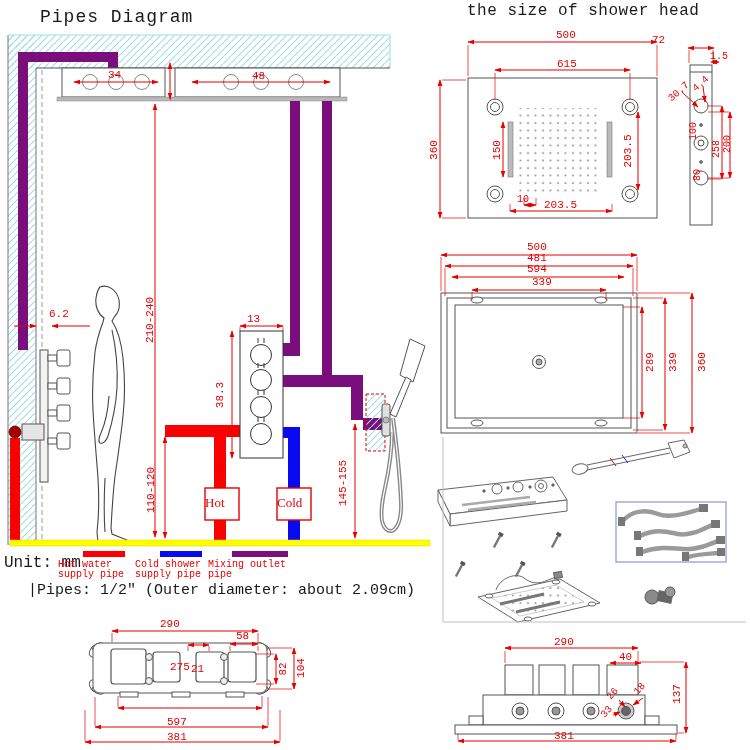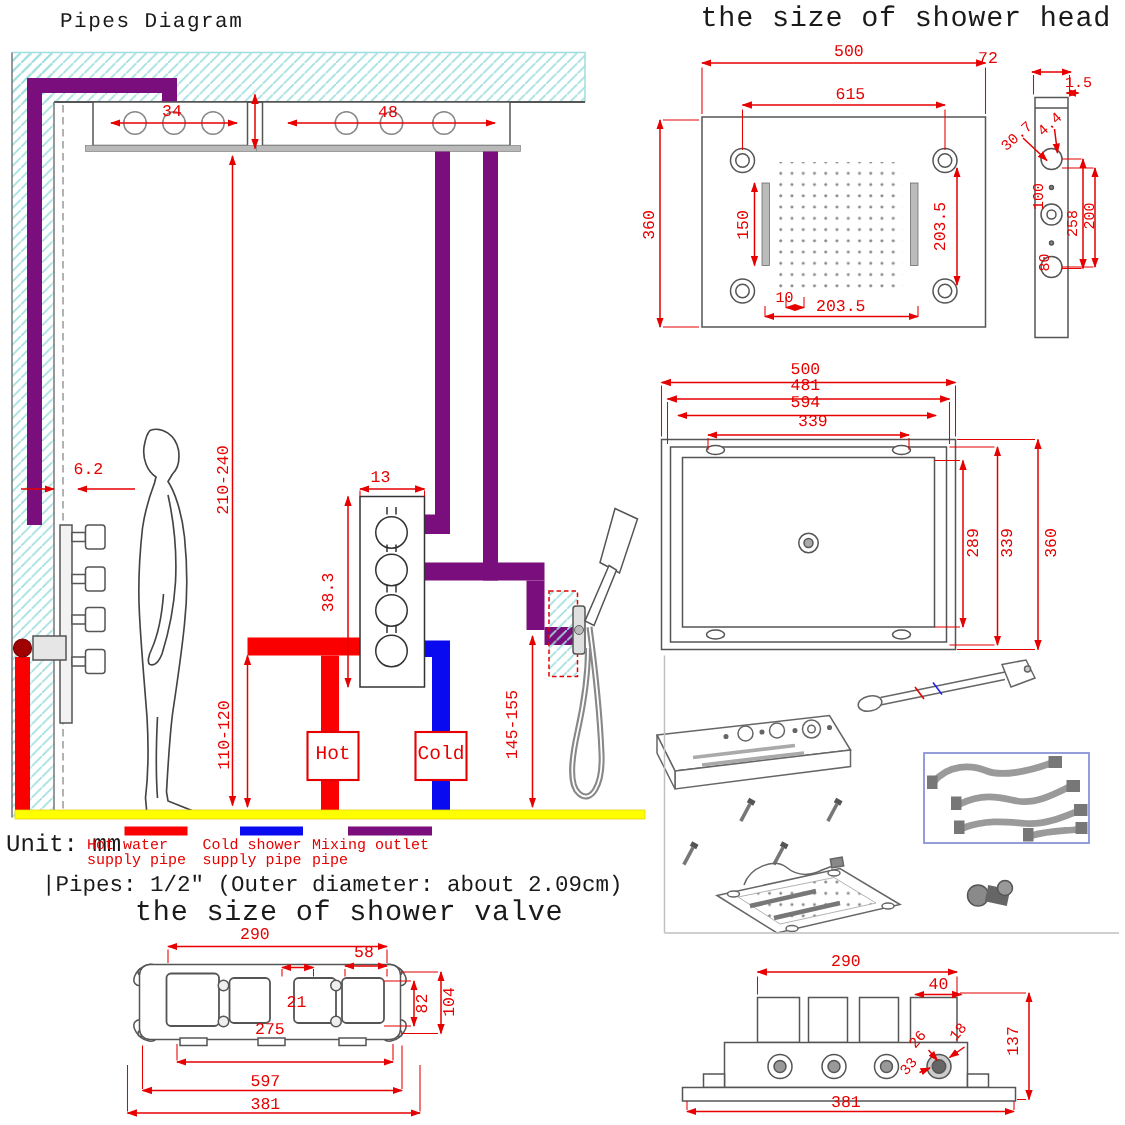--- a/index.html
+++ b/index.html
@@ -1,26 +1,26 @@
 <!DOCTYPE html>
 <html><head>
 <meta charset="utf-8">
 <style>
   html,body{margin:0;padding:0;background:#fff;}
   .stage{position:relative;width:750px;height:750px;background:#fff;overflow:hidden;
          font-family:"Liberation Mono","DejaVu Sans Mono",monospace;}
   .stage svg{position:absolute;left:0;top:0;}
   .lbl{position:absolute;color:#e60000;font:11px/1.15 "Liberation Mono","DejaVu Sans Mono",monospace;white-space:nowrap;}
   .blk{color:#1a1a1a;}
-  .t1{font-size:14px;letter-spacing:1px;}
-  .t2{font-size:19px;letter-spacing:.5px;}
+  .t1{font-size:18px;letter-spacing:1px;}
+  .t2{font-size:16px;letter-spacing:.5px;}
   .unit{font-size:16px;font-weight:normal;}
   .note{font-size:15px;}
   .sm{font-size:10px;}
-  .ctr{text-align:center;}
+  .ctr{text-align:left;font-family:Liberation Serif, serif;}
   .hc{font-size:13px;}
   .rot{transform:translate(-50%,-50%) rotate(-90deg);}
   .d40{transform:translate(-50%,-50%) rotate(-42deg);}
   .d50{transform:translate(-50%,-50%) rotate(-50deg);}
   .leg{position:absolute;color:#e60000;font:10px/10px "Liberation Mono","DejaVu Sans Mono",monospace;text-align:left;}
   .leg span{display:block;}
 </style>
 </head>
 <body>
 
@@ -369,21 +369,20 @@
       <path d="M619 700 L625 707" marker-end="url(#ar)"></path>
       <path d="M643 698 L633 705" marker-end="url(#ar)"></path>
       <path d="M613 715 L620 712" marker-end="url(#ar)"></path>
       <path d="M505 651 V663 M638 651 V663 M640 662 H684 M678 733 H684 M458 734 V740 M676 734 V740" stroke-width=".7"></path>
     </g>
   </g>
 </svg>
 
 <span class="lbl blk t1" style="left:40px;top:7px">Pipes Diagram</span>
 <span class="lbl blk t2" style="left:467px;top:2px">the size of shower head</span>
-<span class="lbl blk t2" style="left:90px;top:598px">the size of shower valve</span>
 
 <span class="lbl" style="left:108px;top:69px">34</span>
 <span class="lbl" style="left:252px;top:70px">48</span>
 <span class="lbl" style="left:49px;top:308px">6.2</span>
 <span class="lbl rot" style="left:150px;top:320px">210-240</span>
 <span class="lbl" style="left:247px;top:313px">13</span>
 <span class="lbl rot" style="left:220px;top:395px">38.3</span>
 <span class="lbl rot" style="left:151px;top:490px">110-120</span>
 <span class="lbl rot" style="left:343px;top:483px">145-155</span>
 <span class="lbl hc ctr" style="left:205px;top:496px;width:34px">Hot</span>
@@ -427,21 +426,21 @@
 <span class="lbl" style="left:532px;top:276px">339</span>
 <span class="lbl rot" style="left:650px;top:362px">289</span>
 <span class="lbl rot" style="left:673px;top:362px">339</span>
 <span class="lbl rot" style="left:702px;top:362px">360</span>
 
 <span class="lbl" style="left:160px;top:618px">290</span>
 <span class="lbl" style="left:191px;top:663px">21</span>
 <span class="lbl" style="left:236px;top:630px">58</span>
 <span class="lbl rot" style="left:283px;top:669px">82</span>
 <span class="lbl rot" style="left:301px;top:668px">104</span>
-<span class="lbl" style="left:170px;top:681px">275</span>
+<span class="lbl" style="left:170px;top:661px">275</span>
 <span class="lbl" style="left:167px;top:716px">597</span>
 <span class="lbl" style="left:167px;top:731px">381</span>
 
 <span class="lbl" style="left:554px;top:636px">290</span>
 <span class="lbl" style="left:619px;top:651px">40</span>
 <span class="lbl rot" style="left:677px;top:694px">137</span>
 <span class="lbl sm d50" style="left:613px;top:694px">26</span>
 <span class="lbl sm d50" style="left:640px;top:689px">18</span>
 <span class="lbl sm d50" style="left:607px;top:712px">33</span>
 <span class="lbl" style="left:554px;top:730px">381</span>

